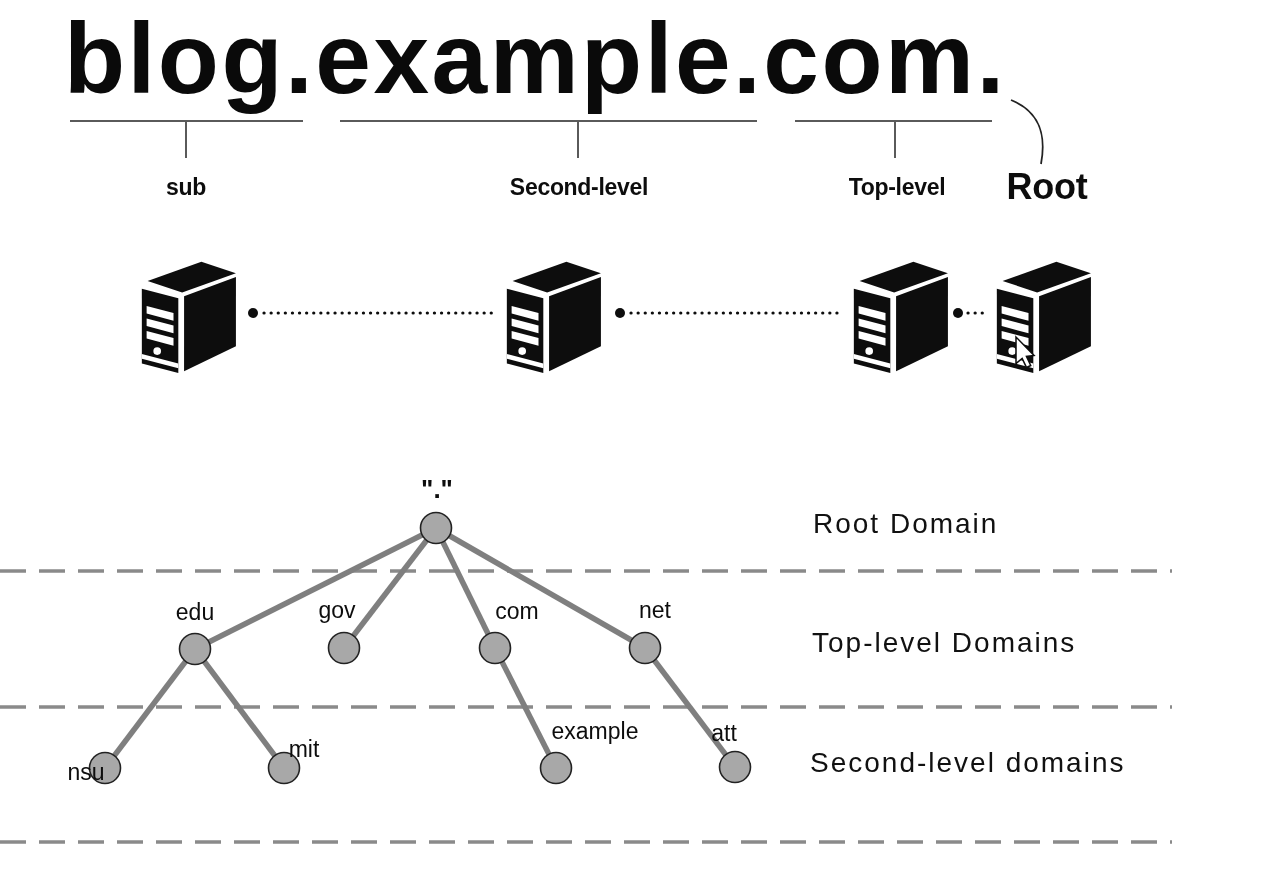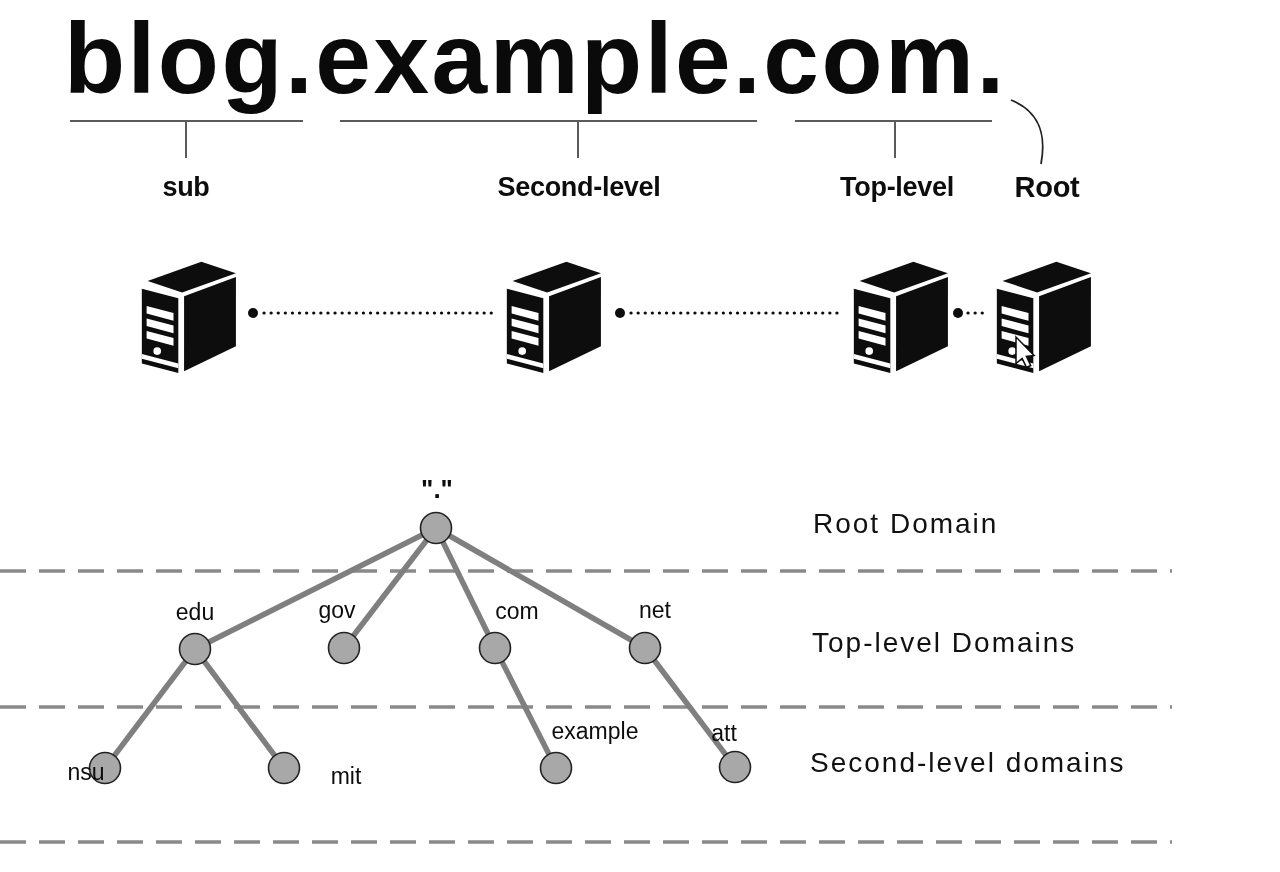--- a/index.html
+++ b/index.html
@@ -14,21 +14,21 @@
   .stage{position:absolute;inset:0;}
   svg.gfx{position:absolute;left:0;top:0;z-index:0;}
   .txt{position:absolute;white-space:nowrap;z-index:1;color:#0d0d0d;}
   .title{
     left:64px;top:8px;
     font-size:100px;line-height:100px;
     font-weight:700;letter-spacing:2.5px;
     color:#0a0a0a;
   }
   .part-label{
-    font-weight:700;font-size:27px;line-height:30px;
+    font-weight:700;font-size:23px;line-height:30px;
     transform:translateX(-50%);
     letter-spacing:-0.3px;
   }
   .node-label{
     font-weight:400;font-size:23px;line-height:24px;
     transform:translateX(-50%);
   }
   .root-dot-label{
     font-weight:700;font-size:26px;line-height:26px;
     transform:translateX(-50%);
@@ -123,29 +123,29 @@
     </g>
 
     <path transform="translate(1016,337) scale(0.95)" d="M0,0 L0,28 L6.5,22.5 L11,32 L15.5,30 L11,20.5 L19,19.5 Z" fill="#ffffff" stroke="#0d0d0d" stroke-width="1.6"></path>
   </svg>
 
   <div class="txt title">blog.example.com.</div>
 
   <div class="txt part-label" style="left:186px;top:172px;">sub</div>
   <div class="txt part-label" style="left:579px;top:172px;">Second-level</div>
   <div class="txt part-label" style="left:897px;top:172px;">Top-level</div>
-  <div class="txt part-label" style="left:1047px;top:172px;font-size:29px;">Root</div>
+  <div class="txt part-label" style="left:1047px;top:172px;font-size:36px;">Root</div>
 
   <div class="txt root-dot-label" style="left:437px;top:476px;">"."</div>
   <div class="txt node-label" style="left:195px;top:600px;">edu</div>
   <div class="txt node-label" style="left:337px;top:598px;">gov</div>
   <div class="txt node-label" style="left:517px;top:599px;">com</div>
   <div class="txt node-label" style="left:655px;top:598px;">net</div>
   <div class="txt node-label" style="left:86px;top:722px;margin-top:38px;">nsu</div>
-  <div class="txt node-label" style="left:304px;top:764px;margin-left:42px;">mit</div>
+  <div class="txt node-label" style="left:304px;top:737px;">mit</div>
   <div class="txt node-label" style="left:595px;top:719px;">example</div>
   <div class="txt node-label" style="left:724px;top:721px;">att</div>
 
   <div class="txt level-label" style="left:813px;top:508px;">Root Domain</div>
   <div class="txt level-label" style="left:810px;top:747px;">Second-level domains</div>
   <div class="txt level-label" style="left:812px;top:627px;">Top-level Domains</div>
 
 </div>
 
 </body></html>

